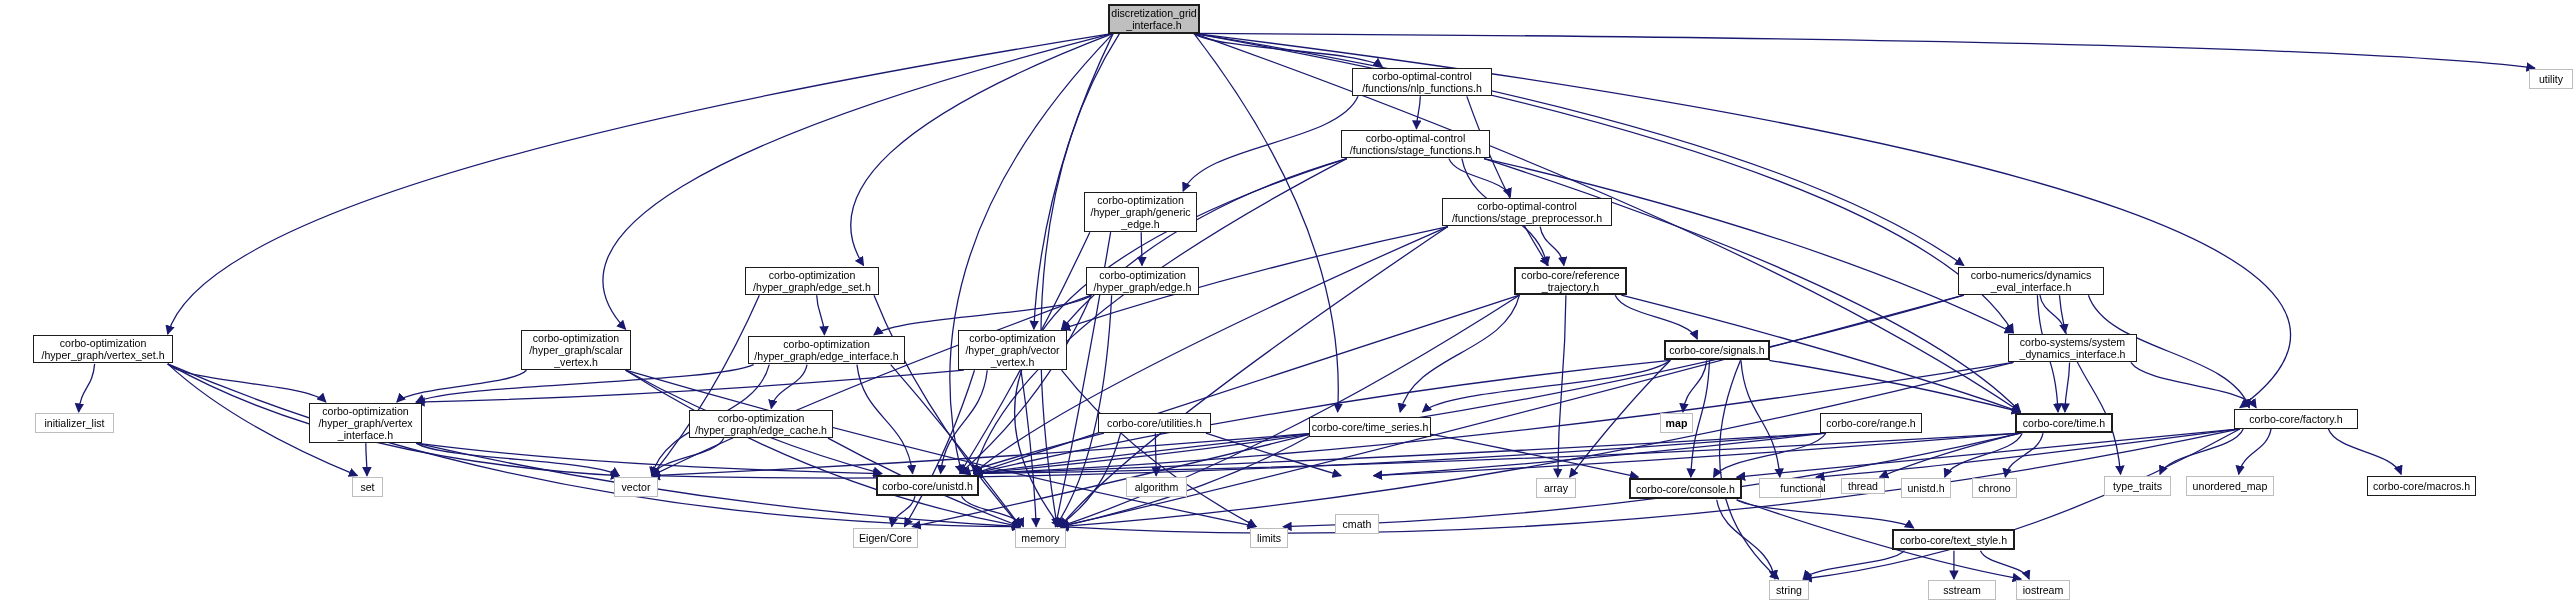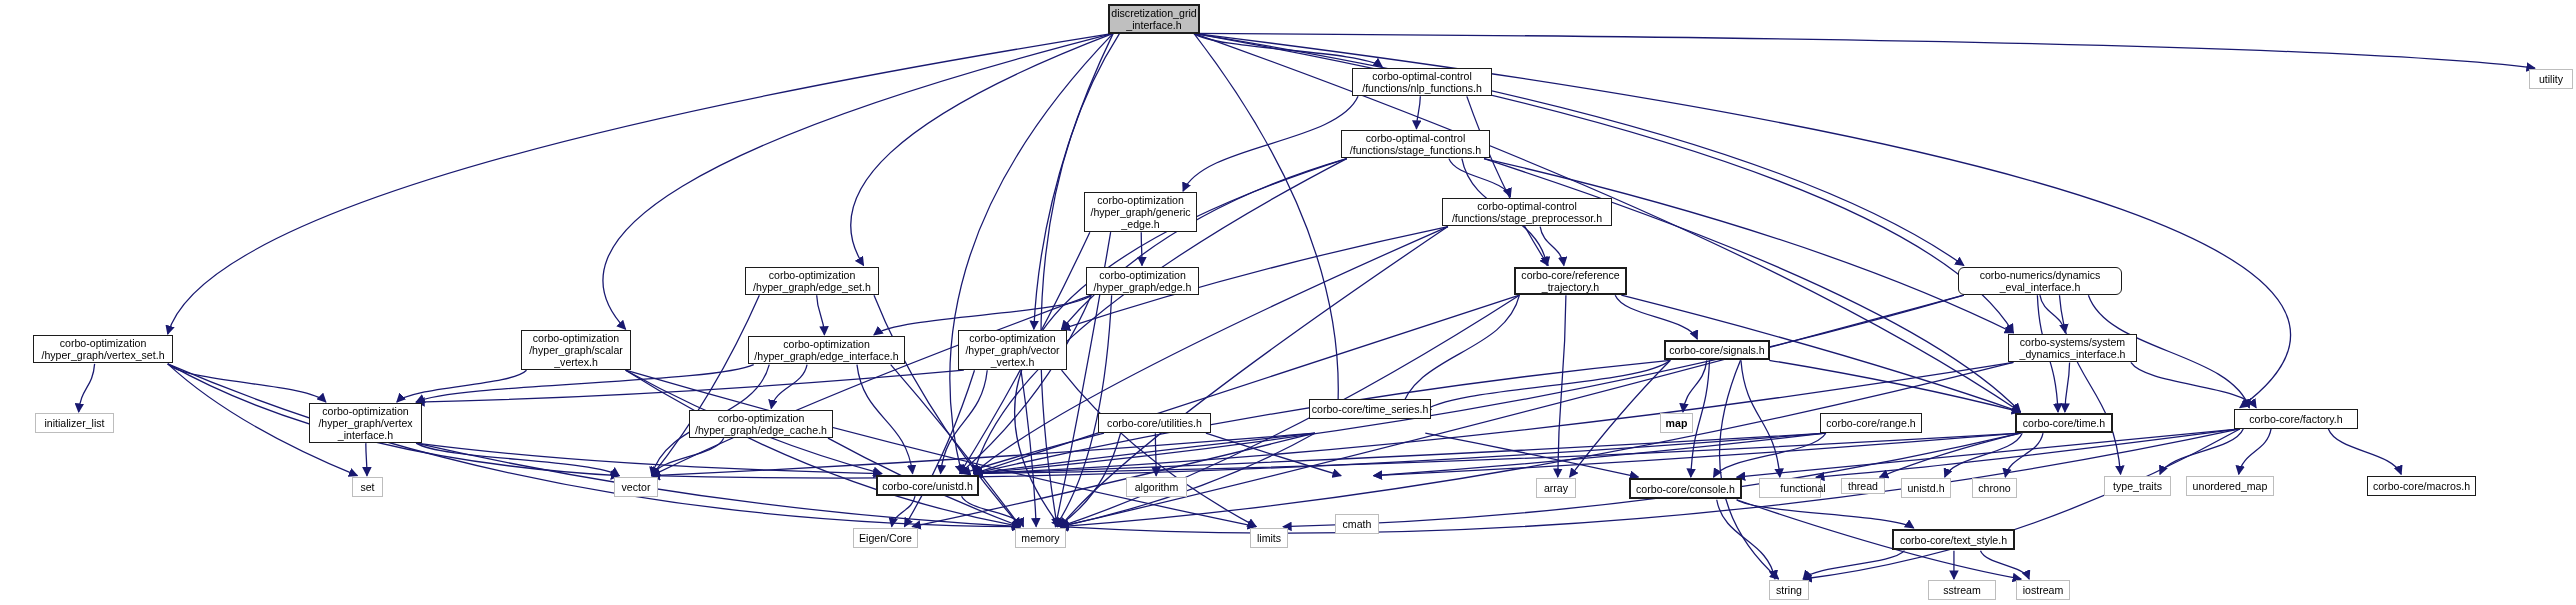--- a/index.html
+++ b/index.html
@@ -160,21 +160,21 @@
 /hyper_graph/generic
 _edge.h</div>
     <div class="node hdr" style="left: 1442px; top: 198px; width: 170px; height: 28px;">corbo-optimal-control
 /functions/stage_preprocessor.h</div>
     <div class="node hdr" style="left: 745px; top: 267px; width: 134px; height: 28px;">corbo-optimization
 /hyper_graph/edge_set.h</div>
     <div class="node hdr" style="left: 1086px; top: 267px; width: 113px; height: 28px;">corbo-optimization
 /hyper_graph/edge.h</div>
     <div class="node hdr bold" style="left: 1514px; top: 267px; width: 113px; height: 28px;">corbo-core/reference
 _trajectory.h</div>
-    <div class="node hdr" style="left: 1958px; top: 267px; width: 164px; height: 28px; border-radius: 6px;">corbo-numerics/dynamics
+    <div class="node hdr" style="left: 1958px; top: 267px; width: 146px; height: 28px;">corbo-numerics/dynamics
 _eval_interface.h</div>
     <div class="node hdr" style="left: 33px; top: 335px; width: 140px; height: 28px;">corbo-optimization
 /hyper_graph/vertex_set.h</div>
     <div class="node hdr" style="left: 521px; top: 330px; width: 110px; height: 40px;">corbo-optimization
 /hyper_graph/scalar
 _vertex.h</div>
     <div class="node hdr" style="left: 748px; top: 336px; width: 157px; height: 28px;">corbo-optimization
 /hyper_graph/edge_interface.h</div>
     <div class="node hdr" style="left: 958px; top: 330px; width: 109px; height: 40px;">corbo-optimization
 /hyper_graph/vector
@@ -182,21 +182,21 @@
     <div class="node hdr bold" style="left: 1664px; top: 340px; width: 106px; height: 20px;">corbo-core/signals.h</div>
     <div class="node hdr" style="left: 2008px; top: 334px; width: 129px; height: 28px;">corbo-systems/system
 _dynamics_interface.h</div>
     <div class="node sys" style="left: 35px; top: 413px; width: 79px; height: 20px; border-color: rgb(189, 189, 189);">initializer_list</div>
     <div class="node hdr" style="left: 309px; top: 403px; width: 113px; height: 40px;">corbo-optimization
 /hyper_graph/vertex
 _interface.h</div>
     <div class="node hdr" style="left: 689px; top: 410px; width: 144px; height: 28px;">corbo-optimization
 /hyper_graph/edge_cache.h</div>
     <div class="node hdr" style="left: 1098px; top: 413px; width: 113px; height: 20px;">corbo-core/utilities.h</div>
-    <div class="node hdr" style="left: 1309px; top: 399px; width: 122px; height: 20px;">corbo-core/time_series.h</div>
+    <div class="node hdr" style="left: 1309px; top: 417px; width: 122px; height: 20px;">corbo-core/time_series.h</div>
     <div class="node sys" style="left: 1660px; top: 413px; width: 33px; height: 20px; border-color: rgb(189, 189, 189); font-weight: bold;">map</div>
     <div class="node hdr" style="left: 1820px; top: 413px; width: 102px; height: 20px;">corbo-core/range.h</div>
     <div class="node hdr bold" style="left: 2015px; top: 413px; width: 98px; height: 20px;">corbo-core/time.h</div>
     <div class="node hdr" style="left: 2234px; top: 409px; width: 124px; height: 20px;">corbo-core/factory.h</div>
     <div class="node sys" style="left: 352px; top: 477px; width: 31px; height: 20px; border-color: rgb(189, 189, 189);">set</div>
     <div class="node sys" style="left: 614px; top: 477px; width: 44px; height: 20px; border-color: rgb(189, 189, 189);">vector</div>
     <div class="node hdr bold" style="left: 876px; top: 475px; width: 103px; height: 21px;">corbo-core/unistd.h</div>
     <div class="node sys" style="left: 1126px; top: 477px; width: 61px; height: 20px; border-color: rgb(189, 189, 189);">algorithm</div>
     <div class="node sys" style="left: 1335px; top: 477px; width: 44px; height: 20px; border-color: rgb(189, 189, 189); margin-top: 37px;">cmath</div>
     <div class="node sys" style="left: 1536px; top: 478px; width: 40px; height: 20px; border-color: rgb(189, 189, 189);">array</div>

